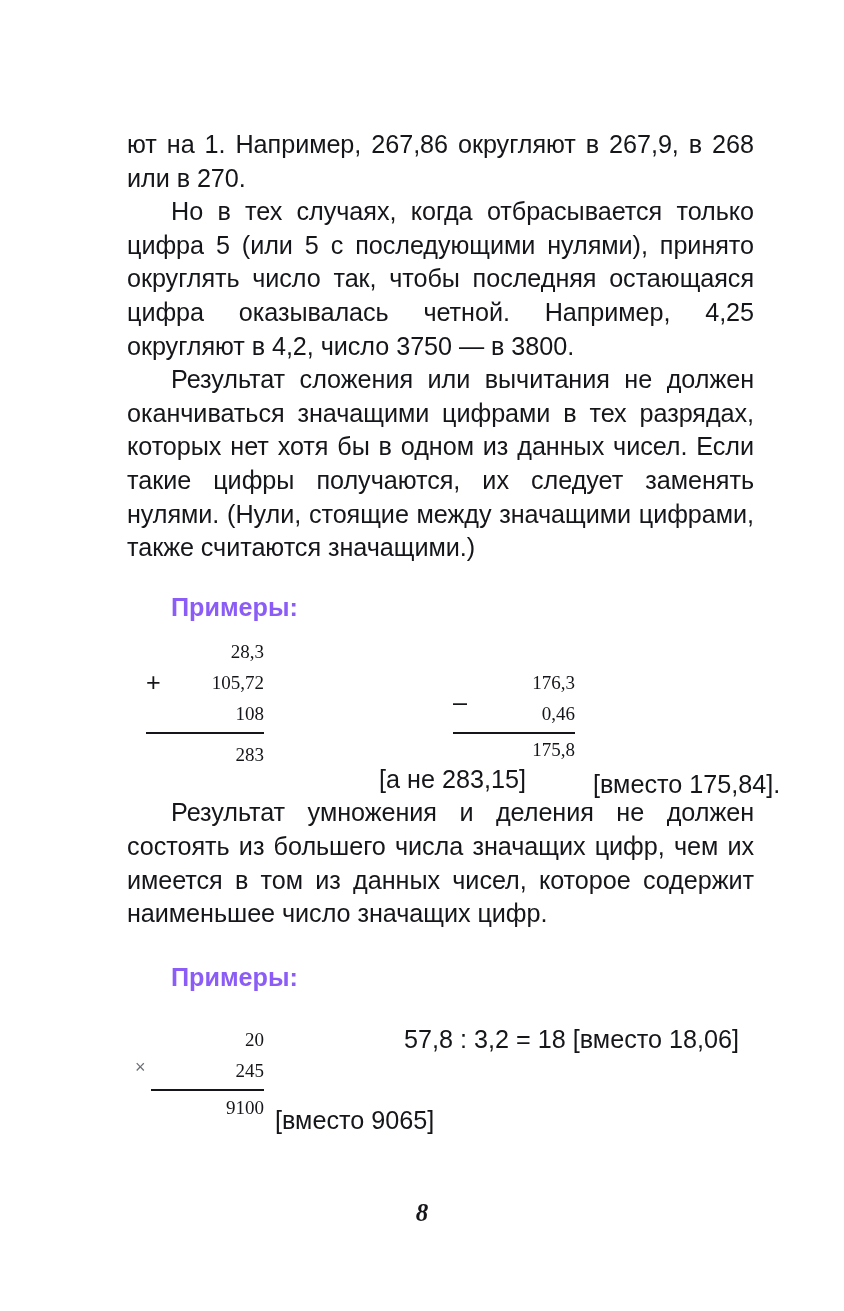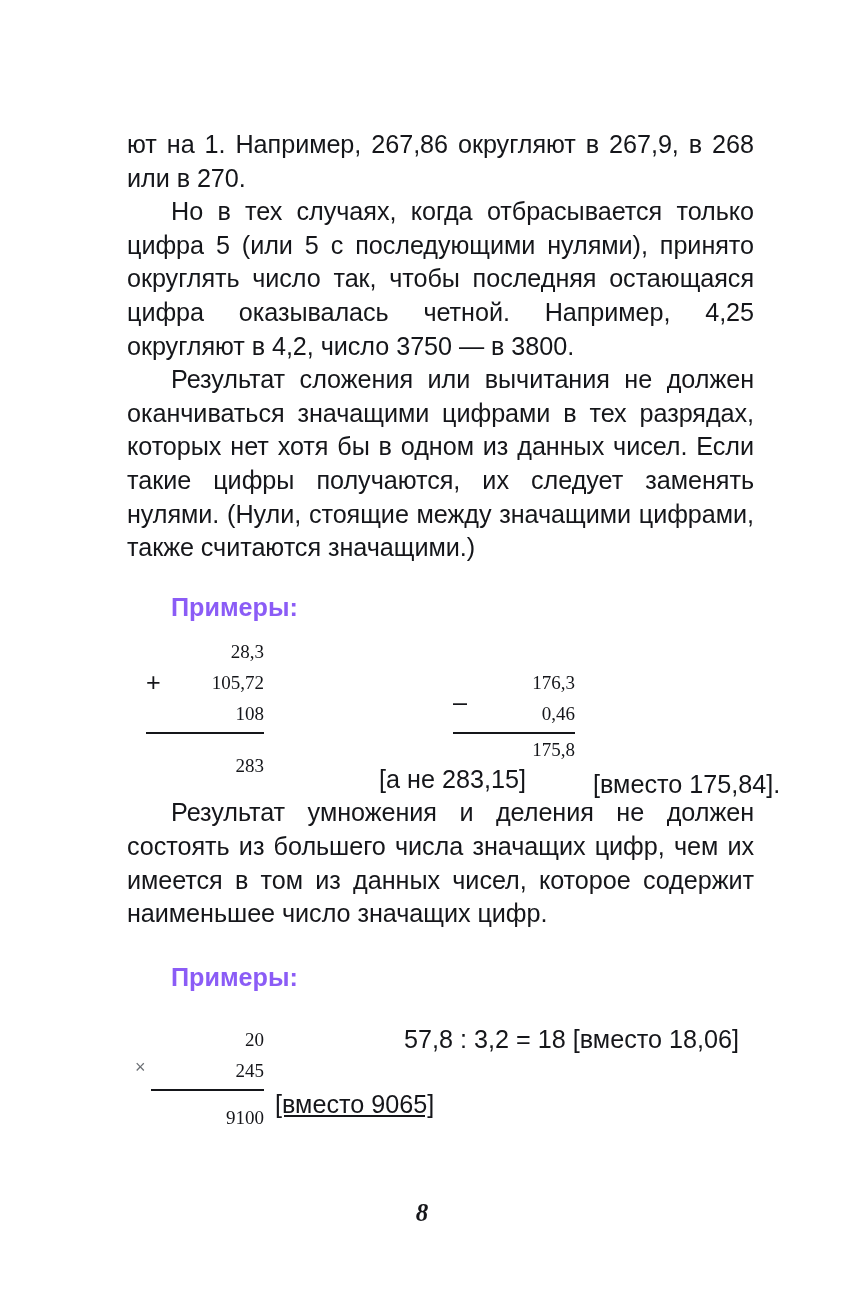--- a/index.html
+++ b/index.html
@@ -112,21 +112,21 @@
   #addition-stack .plus {
     position: absolute;
     left: 0;
     top: 31px;
   }
   #addition-stack .rule {
     width: 118px;
     margin-top: 3px;
   }
   #addition-sum {
-    margin-top: 16px;
+    margin-top: 5px;
   }
   #addition-annotation {
     left: 252px;
     top: 96px;
     margin-top: 32px;
   }
 
   
   #subtraction-stack {
     left: 326px;
@@ -172,28 +172,27 @@
     font-size: 18px;
     color: #6d7176;
     line-height: 31px;
   }
   #multiplication-stack .rule {
     width: 113px;
     margin-top: 3px;
     margin-left: -6px;
   }
   #multiplication-product {
-    margin-top: 11px;
+    margin-top: 1px;
     width: 113px !important;
     margin-left: -6px;
   }
   #multiplication-annotation {
     left: 148px;
-    top: 65px;
-    text-decoration: underline;
+    top: 81px;
   }
 
   #division-line-1 {
     left: 277px;
     top: 0px;
   }
   #division-line-2 {
     left: 267px;
     top: 65px;
   }

